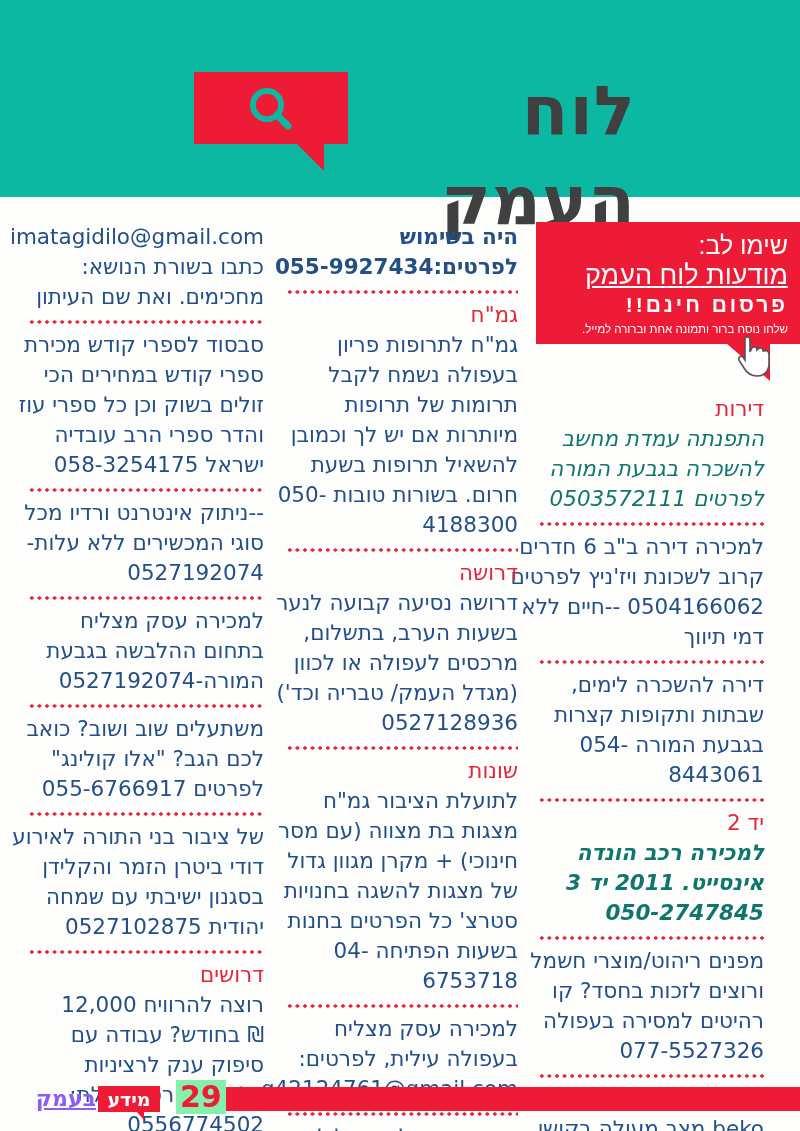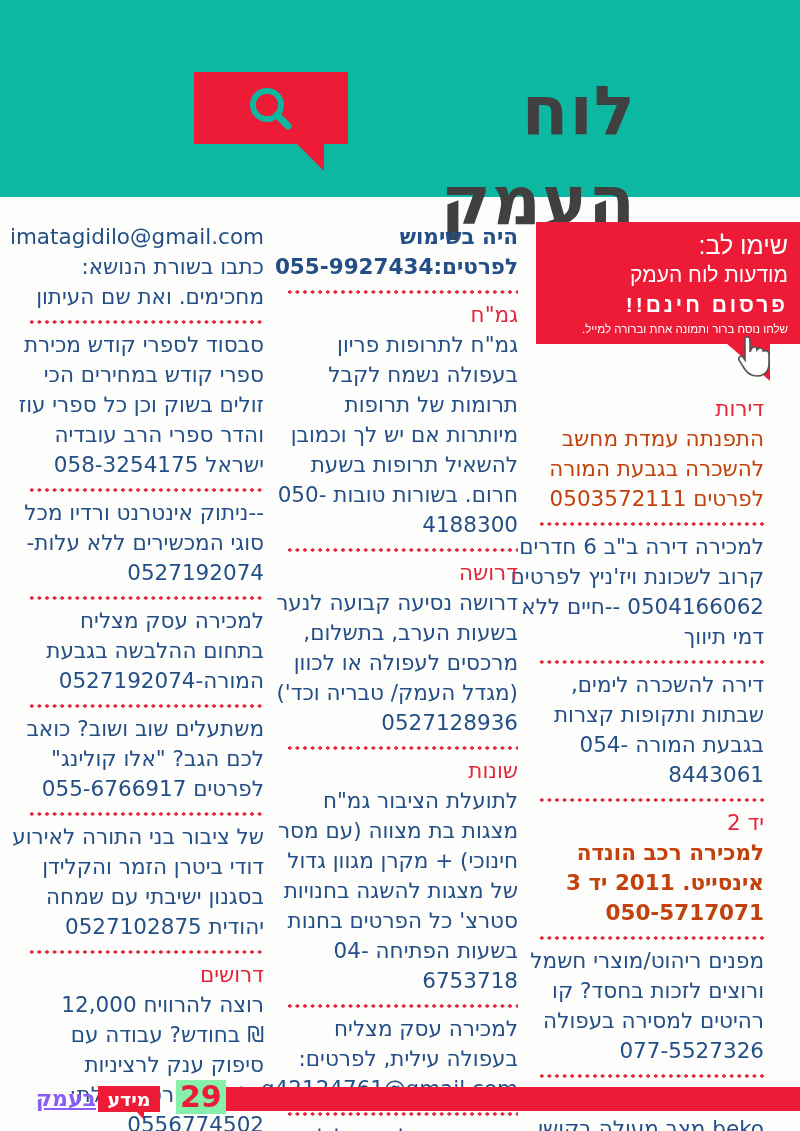--- a/index.html
+++ b/index.html
@@ -36,31 +36,31 @@
     .col-right { left: 538px; width: 226px; }
     .col-mid { left: 286px; width: 232px; }
     .col-left { left: 28px; width: 236px; }
 
     .sep {
       height: 12px; margin: 4px 0 2px 0;
       background-image: radial-gradient(circle, #e3263b 1.5px, transparent 1.8px);
       background-size: 7.6px 12px; background-repeat: repeat-x; background-position: 0 center;
     }
     .cat { color: #e3263b; }
-    .red { color: #c2410c; }
+    .red { color: #0f766e; font-style: italic; }
     .bold { font-weight: bold; }
     .line { display: block; white-space: nowrap; }
 
     .notice {
       position: absolute; left: 536px; top: 222px; width: 264px; height: 122px;
       background: #ed1b35; color: #fff; direction: rtl; text-align: right;
       padding: 8px 12px 0 4px;
     }
     .notice .n1 { font-size: 25px; line-height: 30px; }
-    .notice .n2 { font-size: 21px; line-height: 30px; }
+    .notice .n2 { font-size: 27px; line-height: 30px; text-decoration: underline; }
     .notice .n3 { font-size: 21px; line-height: 30px; font-weight: bold; letter-spacing: 3px; }
     .notice .n4 { font-size: 11.5px; line-height: 18px; white-space: nowrap; text-align: right; }
     .notice-tail {
       position: absolute; left: 726px; top: 343px; width: 0; height: 0;
       border-left: 44px solid transparent; border-top: 38px solid #ed1b35;
     }
     .hand-icon { position: absolute; left: 735px; top: 334px; width: 40px; height: 44px; }
 
     .footer-bar {
       position: absolute; left: 212px; top: 1087px; width: 588px; height: 24px;
@@ -131,21 +131,21 @@
     <span class="line">דירה להשכרה לימים,</span>
     <span class="line">שבתות ותקופות קצרות</span>
     <span class="line">בגבעת המורה -054</span>
     <span class="line">8443061</span>
   </div>
   <div class="sep"></div>
   <div>
     <span class="line cat">יד 2</span>
     <span class="line red bold">למכירה רכב הונדה</span>
     <span class="line red bold">אינסייט. 2011 יד 3</span>
-    <span class="line red bold">050-5717071</span>
+    <span class="line red bold">050-2747845</span>
   </div>
   <div class="sep"></div>
   <div>
     <span class="line">מפנים ריהוט/מוצרי חשמל</span>
     <span class="line">ורוצים לזכות בחסד? קו</span>
     <span class="line">רהיטים למסירה בעפולה</span>
     <span class="line">077-5527326</span>
   </div>
   <div class="sep"></div>
   <div>

